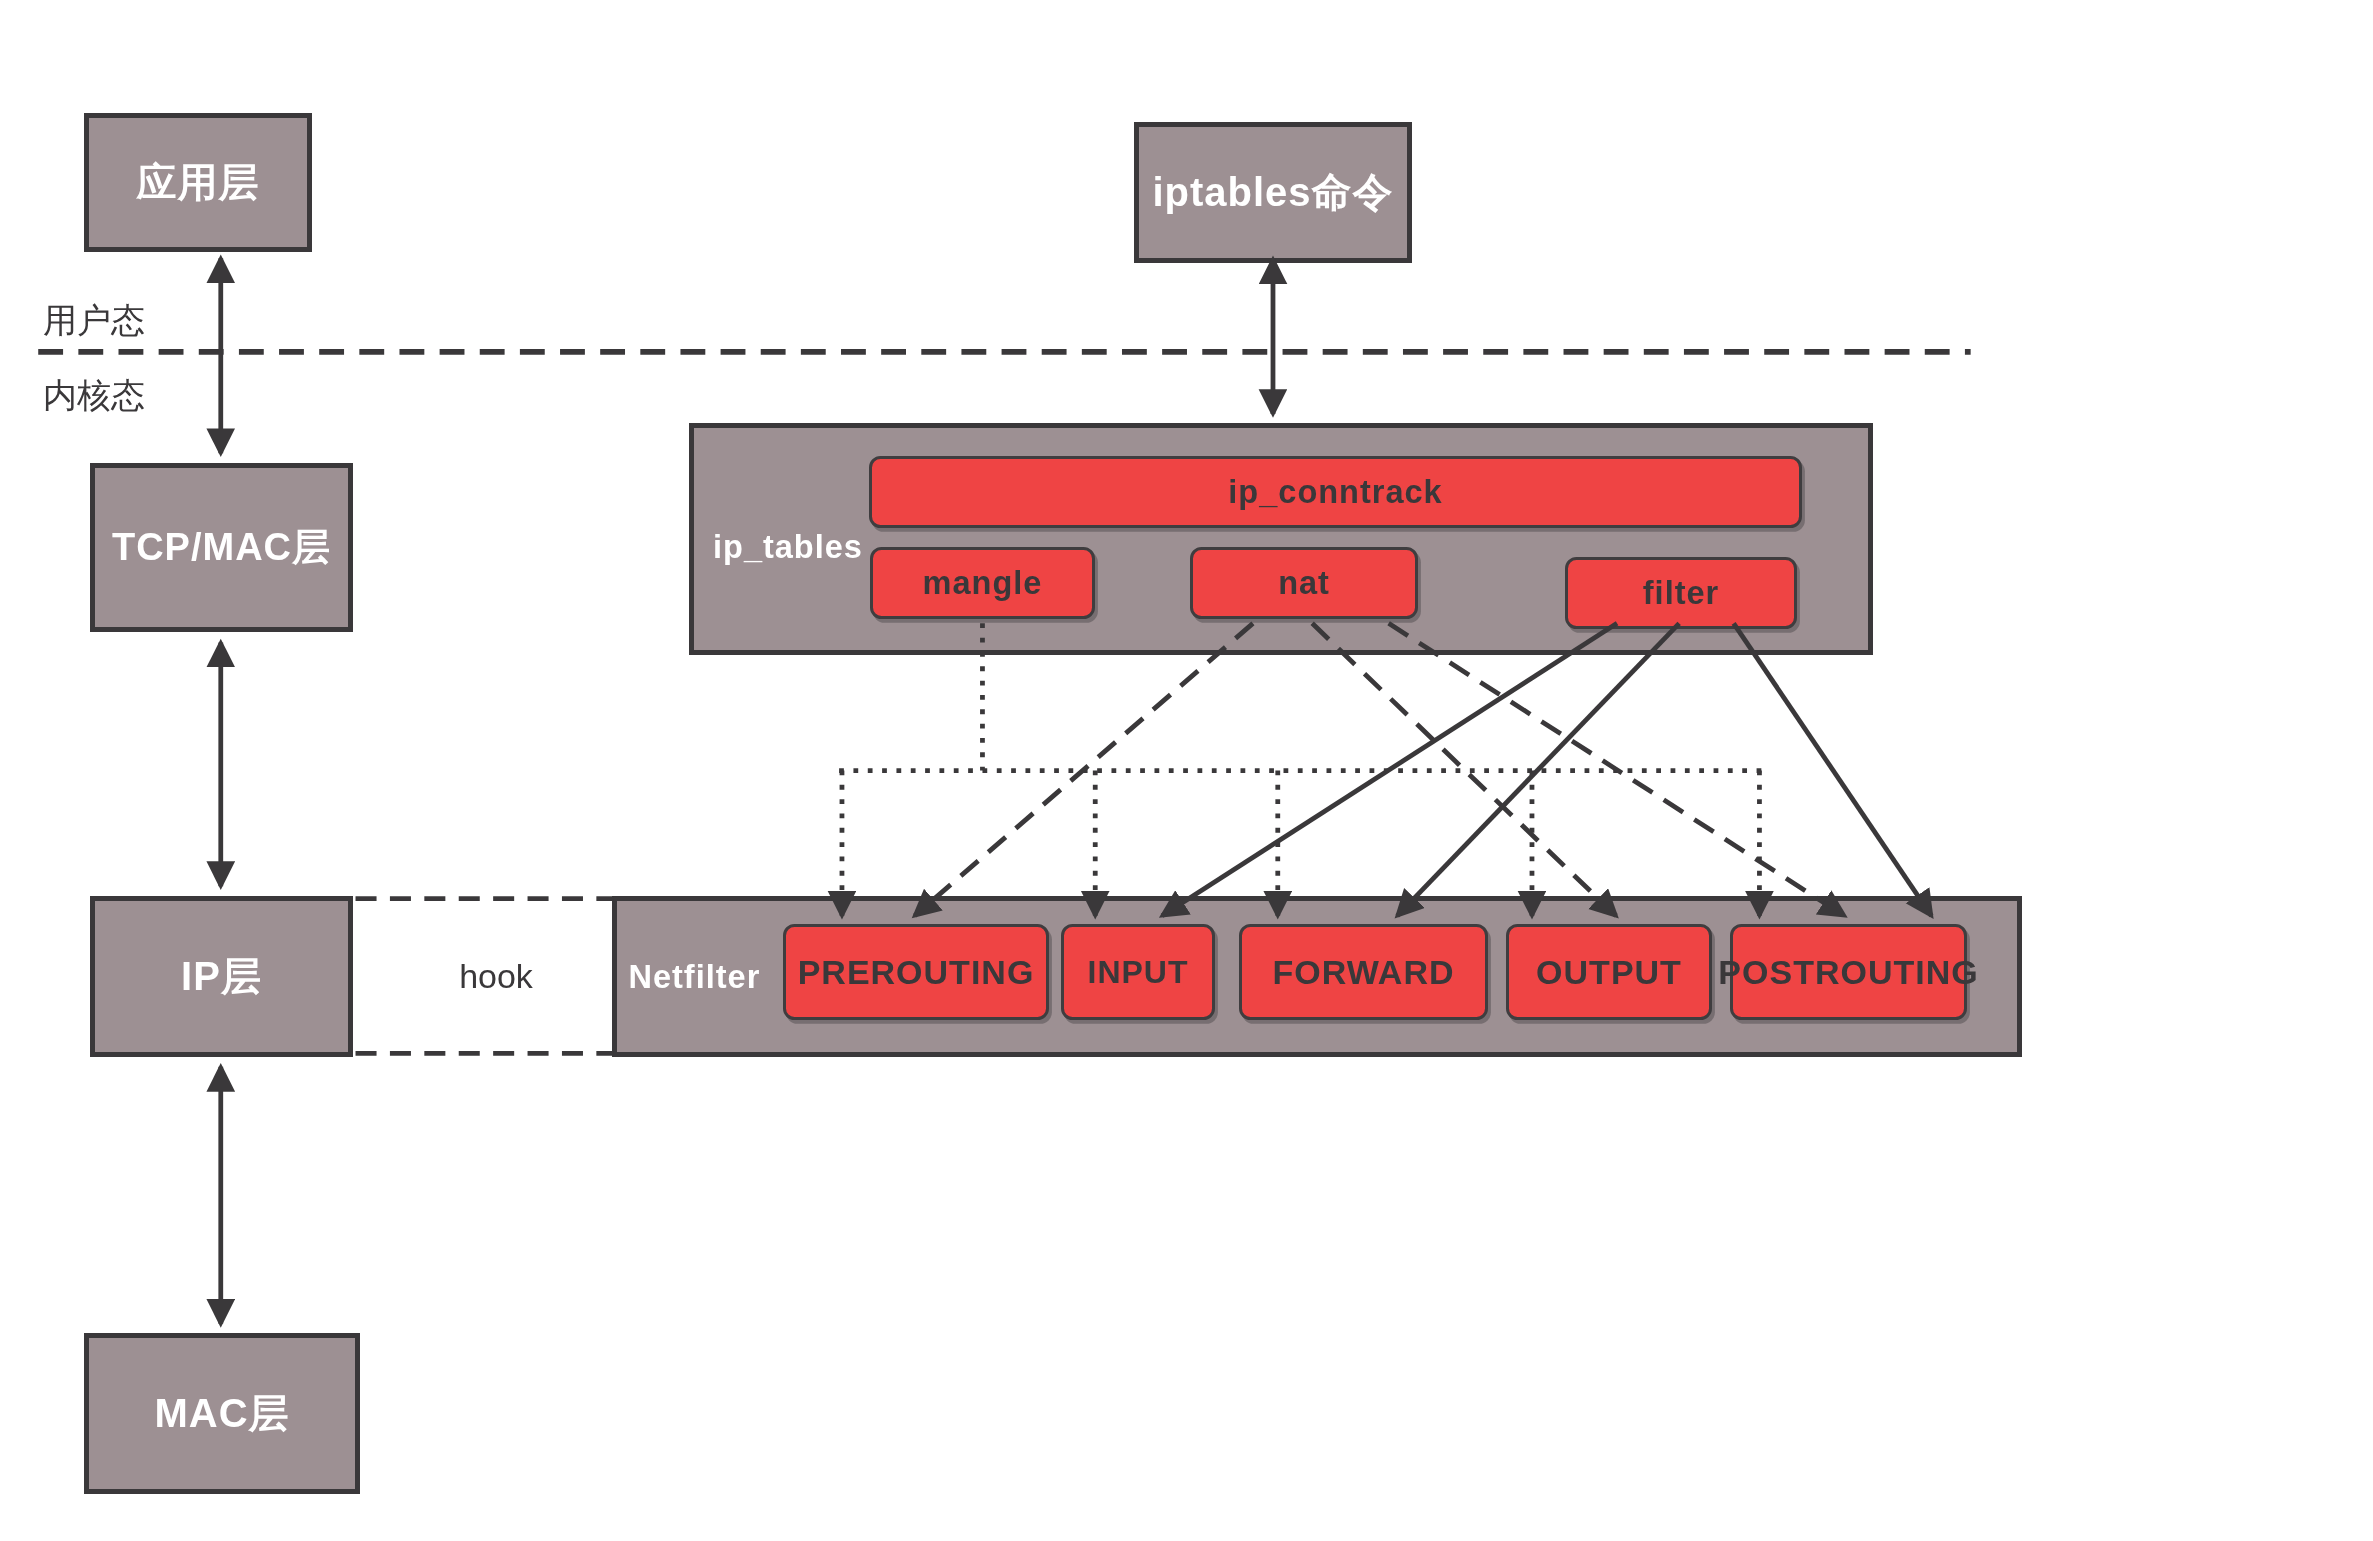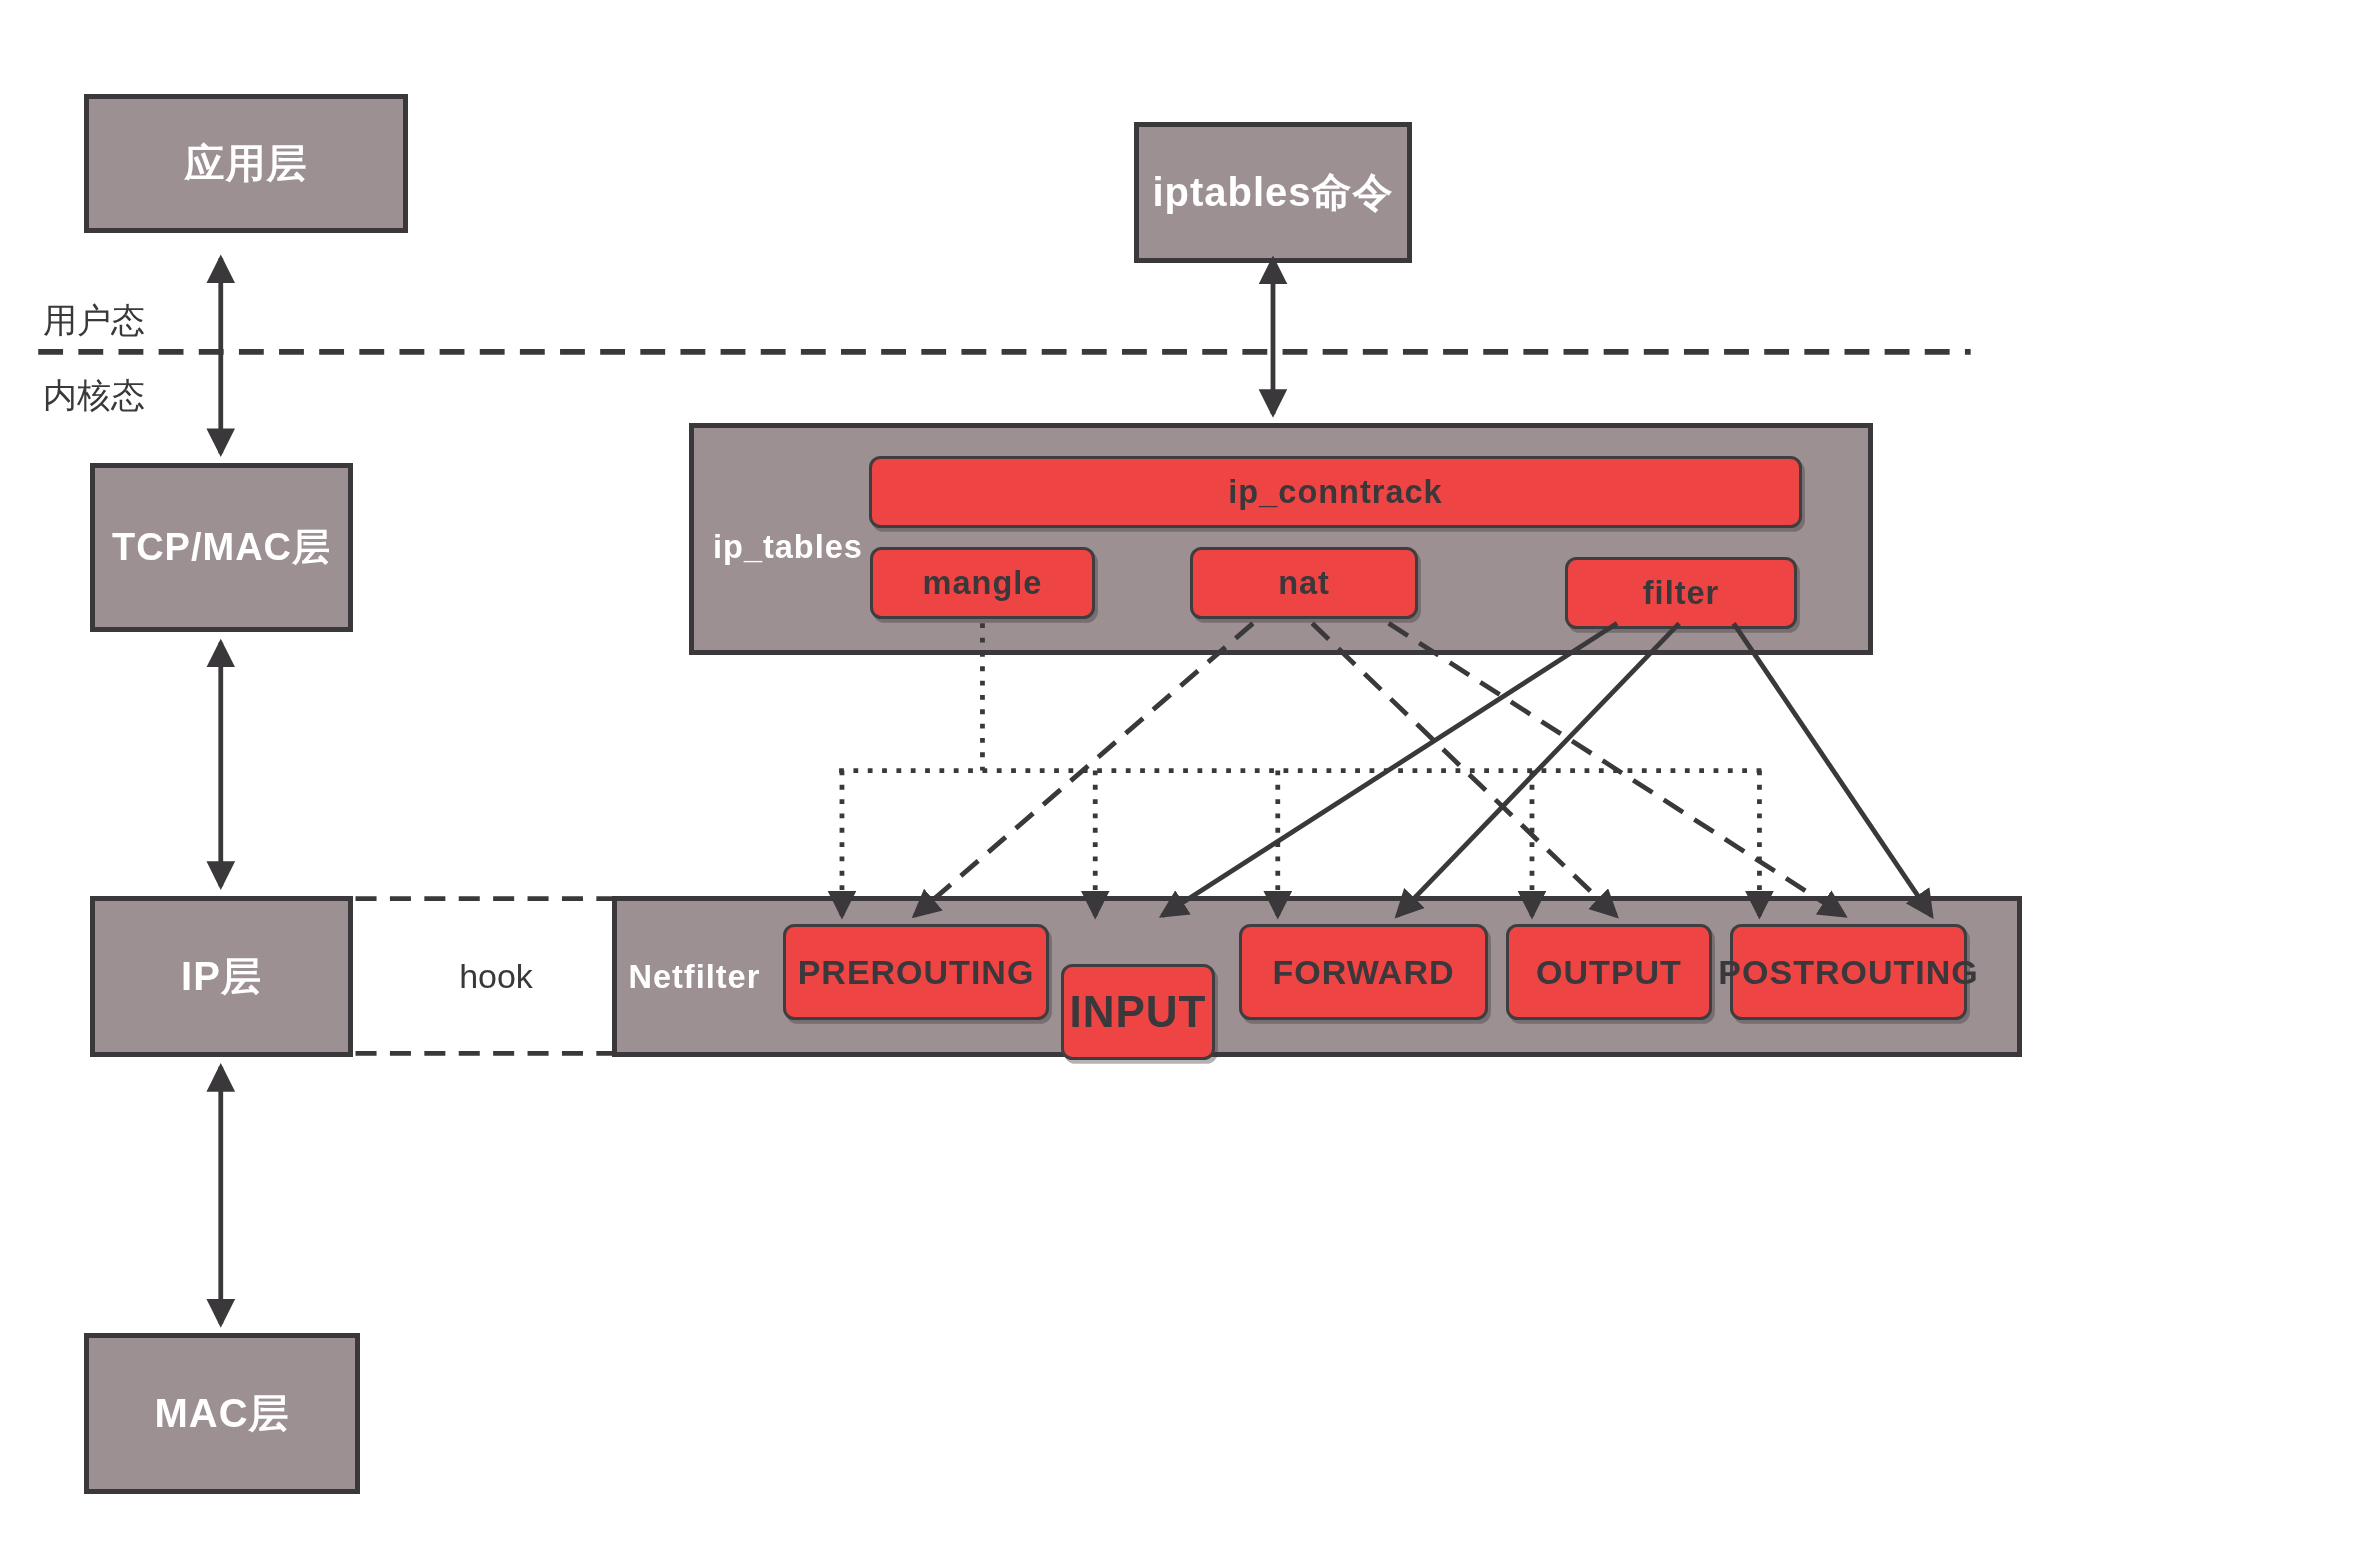--- a/index.html
+++ b/index.html
@@ -28,21 +28,21 @@
   .dash-sep{stroke-dasharray:26 16;}
   .dash-nat{stroke-dasharray:24 14;}
   .dash-hook{stroke-dasharray:22 14;}
   .dot-mangle{stroke-dasharray:5 10;}
 </style>
 </head>
 <body>
 
 <div class="canvas">
 
-  <div class="mbox" style="left:84px;top:94px;width:324px;height:139px;">
+  <div class="mbox" style="left:84px;top:113px;width:228px;height:139px;">
     <span>应用层</span>
   </div>
   <div class="mbox" style="left:90px;top:463px;width:263px;height:169px;font-size:38px;">
     <span>TCP/MAC层</span>
   </div>
   <div class="mbox" style="left:90px;top:896px;width:263px;height:161px;">
     <span>IP层</span>
   </div>
   <div class="mbox" style="left:84px;top:1333px;width:276px;height:161px;">
     <span>MAC层</span>
@@ -73,21 +73,21 @@
 
   <div style="position:absolute;left:353px;top:896px;width:286px;height:161px;display:flex;align-items:center;justify-content:center;">
     <span class="freefloat-label" style="position:static;font-size:34px;">hook</span>
   </div>
 
   <div class="mbox" style="left:612px;top:896px;width:1410px;height:161px;justify-content:flex-start;">
     <span class="inbox-label" style="left:11.5px;top:50%;transform:translateY(-50%);position:absolute;">Netfilter</span>
     <div class="wbox" style="left:166px;top:23px;width:266px;height:96px;font-size:34px;">
       <span>PREROUTING</span>
     </div>
-    <div class="wbox" style="left:444px;top:23px;width:154px;height:96px;font-size:44px;margin-top:40px;">
+    <div class="wbox" style="left:444px;top:23px;width:154px;height:96px;font-size:32px;">
       <span>INPUT</span>
     </div>
     <div class="wbox" style="left:622px;top:23px;width:249px;height:96px;font-size:34px;">
       <span>FORWARD</span>
     </div>
     <div class="wbox" style="left:889px;top:23px;width:206px;height:96px;font-size:34px;">
       <span>OUTPUT</span>
     </div>
     <div class="wbox" style="left:1113px;top:23px;width:237px;height:96px;font-size:34px;">
       <span>POSTROUTING</span>

